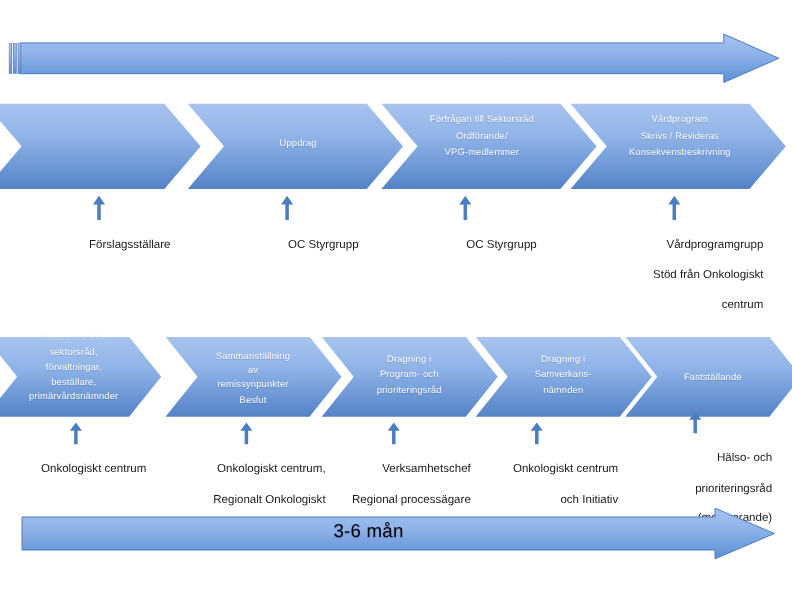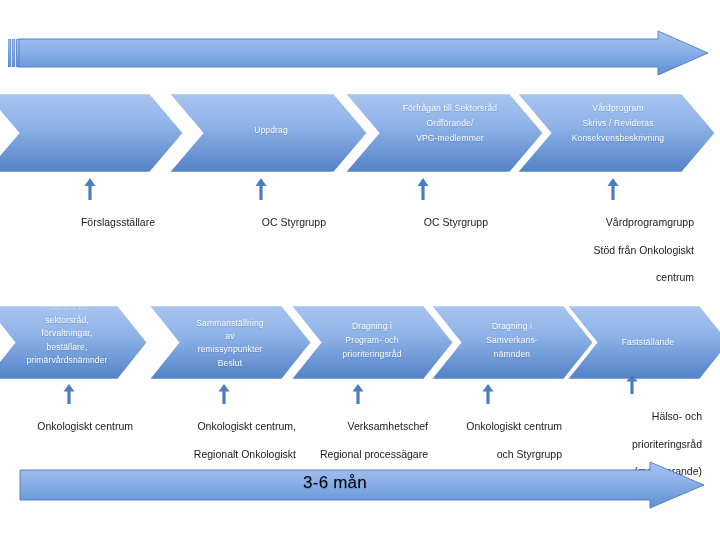--- a/index.html
+++ b/index.html
@@ -130,21 +130,21 @@
     </svg>
     <div class="chevron-label" style="left:38px; top:30px; width:130px;">
       <div>Uppdrag</div>
     </div>
   </div>
 
   <div class="chevron" style="left:344px; top:93px; width:200px; height:80px;">
     <svg width="200" height="80" viewBox="0 0 200 80">
       <path d="M 0 0 L 166 0 L 200 40 L 166 80 L 0 80 L 34 40 Z" fill="url(#gradChev)" stroke="#ffffff" stroke-width="2.5"></path>
     </svg>
-    <div class="chevron-label" style="left:36px; top:8px; width:140px;">
+    <div class="chevron-label" style="left:24px; top:8px; width:140px;">
       <div>Förfrågan till Sektorsråd</div>
       <div>Ordförande/</div>
       <div>VPG-medlemmer</div>
     </div>
   </div>
 
   <div class="chevron" style="left:516px; top:93px; width:200px; height:80px;">
     <svg width="200" height="80" viewBox="0 0 200 80">
       <path d="M 0 0 L 166 0 L 200 40 L 166 80 L 0 80 L 34 40 Z" fill="url(#gradChev)" stroke="#ffffff" stroke-width="2.5"></path>
     </svg>
@@ -191,21 +191,21 @@
       <span>Stöd från Onkologiskt</span><br>
       <span>centrum</span>
     </span>
   </div>
 
   <div class="chevron" style="left:-16px; top:305px; width:164px; height:75px;">
     <svg width="164" height="75" viewBox="0 0 164 75">
       <path d="M 0 0 L 134 0 L 164 37.5 L 134 75 L 0 75 L 30 37.5 Z" fill="url(#gradChev)" stroke="#ffffff" stroke-width="2.5"></path>
     </svg>
     <div class="chevron-label clipped-top" style="left:22px; top:-4px; width:122px; line-height:1.55;">
-      <div style="opacity:0.30;">Remiss till</div>
+      <div style="opacity:0.30;font-family:Liberation Mono, monospace;">Remiss till</div>
       <div>sektorsråd,</div>
       <div>förvaltningar,</div>
       <div>beställare,</div>
       <div>primärvårdsnämnder</div>
     </div>
   </div>
 
   <div class="chevron" style="left:148px; top:305px; width:164px; height:75px;">
     <svg width="164" height="75" viewBox="0 0 164 75">
       <path d="M 0 0 L 134 0 L 164 37.5 L 134 75 L 0 75 L 30 37.5 Z" fill="url(#gradChev)" stroke="#ffffff" stroke-width="2.5"></path>
@@ -278,21 +278,21 @@
       <span>Regional processägare</span>
     </span>
   </div>
 
   <div class="callout" style="left:414px; top:384px; width:148px;">
     <svg class="tick" width="12" height="20" viewBox="0 0 12 20">
       <path d="M 6 0 L 11.5 7.5 L 7.6 7.5 L 7.6 20 L 4.4 20 L 4.4 7.5 L 0.5 7.5 Z" fill="#4a7ec0"></path>
     </svg>
     <span class="cap">
       <span>Onkologiskt centrum</span><br>
-      <span>och Styrgrupp</span><br>
+      <span>och Initiativ</span><br>
       <span>Regional processägare</span>
     </span>
   </div>
 
   <div class="callout" style="left:562px; top:374px; width:140px;">
     <svg class="tick" width="12" height="20" viewBox="0 0 12 20">
       <path d="M 6 0 L 11.5 7.5 L 7.6 7.5 L 7.6 20 L 4.4 20 L 4.4 7.5 L 0.5 7.5 Z" fill="#4a7ec0"></path>
     </svg>
     <span class="cap">
       <span>Hälso- och</span><br>

